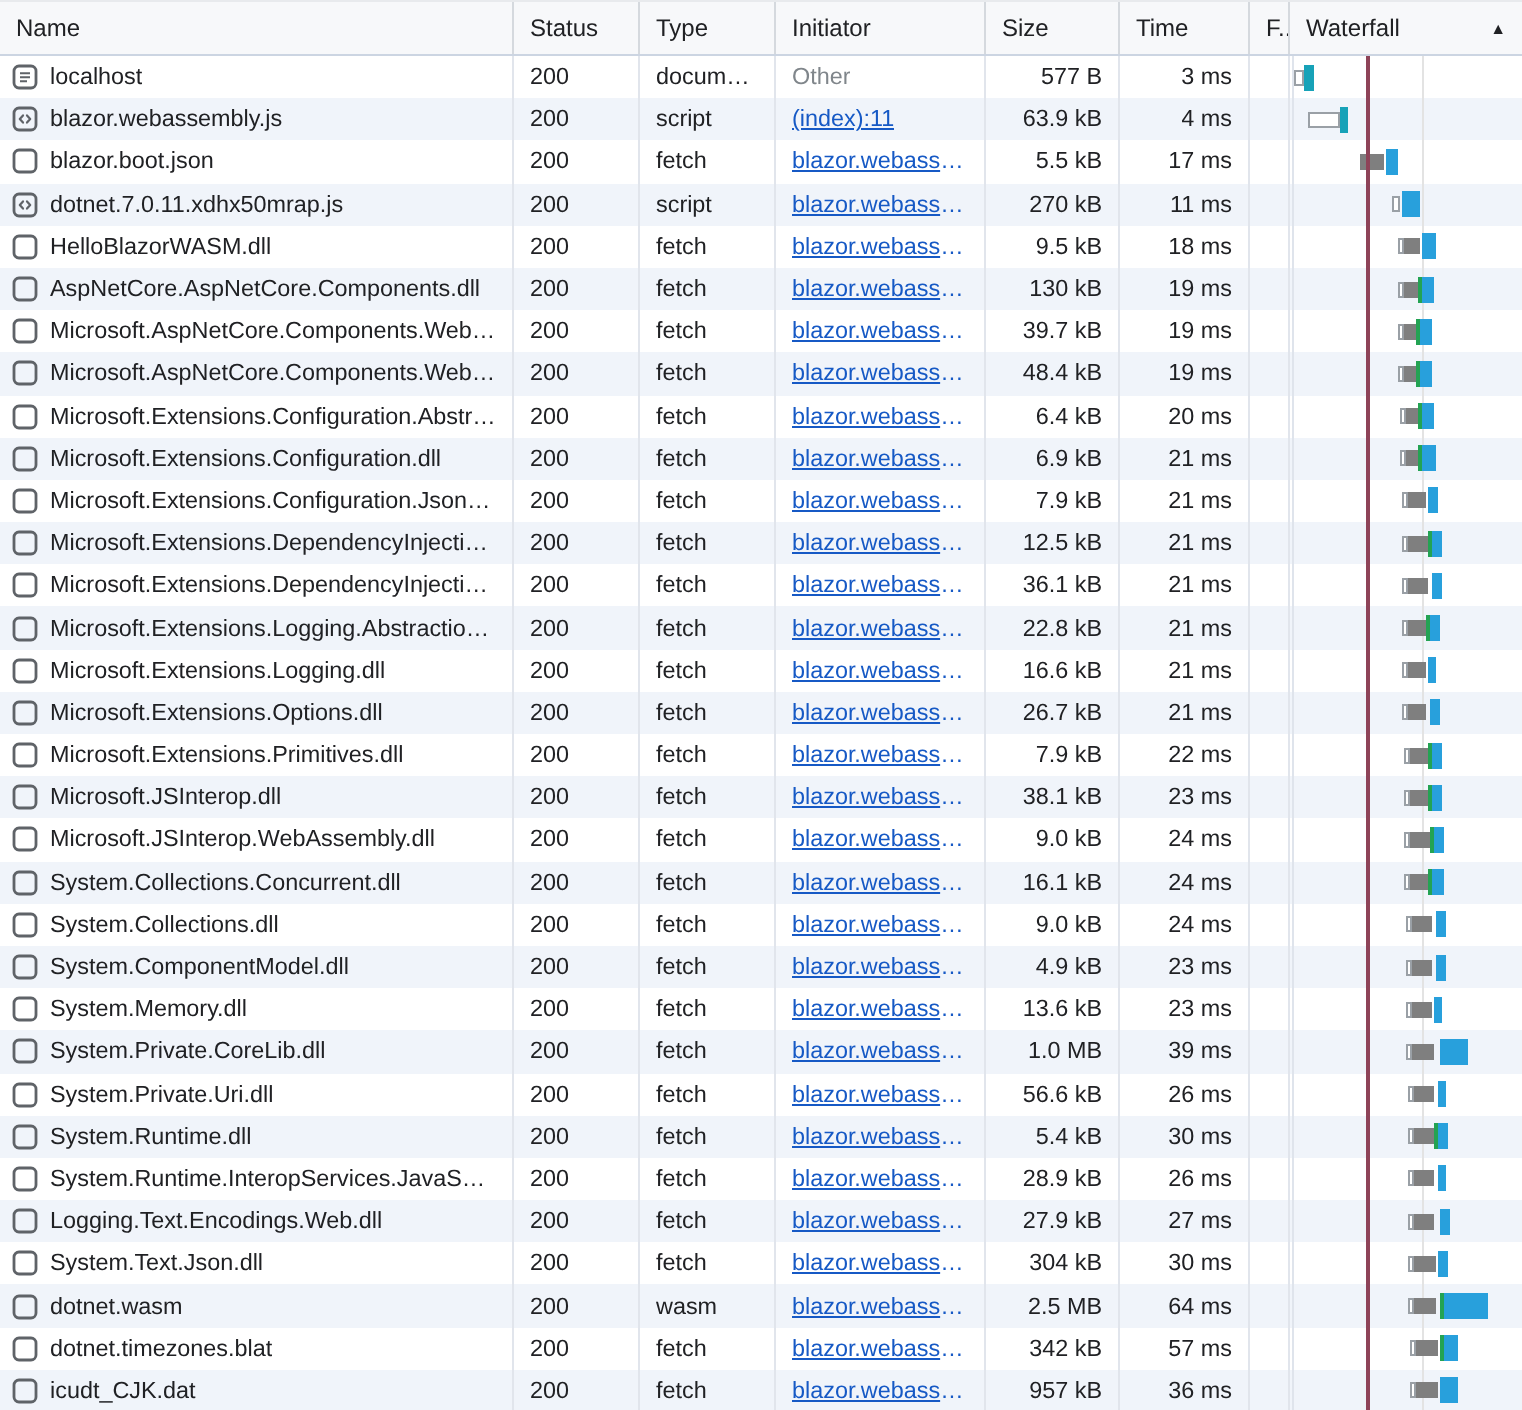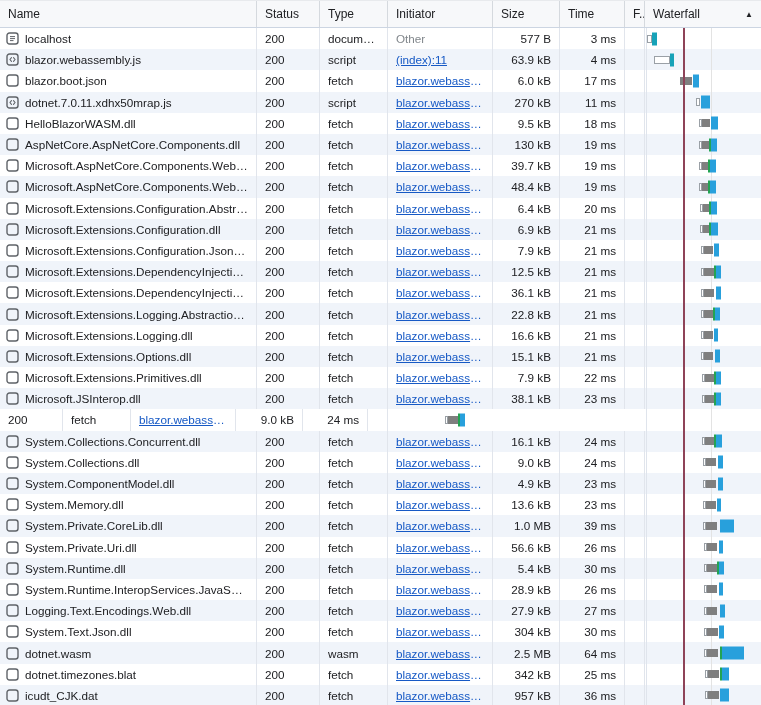--- a/index.html
+++ b/index.html
@@ -161,21 +161,21 @@
     <div class="cell c-status">
           <span class="txt b-status">200</span>
         </div>
     <div class="cell c-type">
           <span class="txt b-type">fetch</span>
         </div>
     <div class="cell c-init">
           <span class="txt b-init link">blazor.webassem…</span>
         </div>
     <div class="cell c-size num">
-          <span class="txt b-size">6.0 kB</span>
+          <span class="txt b-size">5.5 kB</span>
         </div>
     <div class="cell c-time num">
           <span class="txt b-time">17 ms</span>
         </div>
     <div class="cell c-f"></div>
     <div class="cell c-wf">
           <div class="bar wf-gray" style="left: 35px; width: 12px; background: rgb(127, 127, 127);"></div>
           <div class="bar wf-bar" style="left: 48px; width: 6px; background: rgb(40, 160, 220);"></div>
         </div>
   </div>
@@ -583,21 +583,21 @@
     <div class="cell c-status">
           <span class="txt b-status">200</span>
         </div>
     <div class="cell c-type">
           <span class="txt b-type">fetch</span>
         </div>
     <div class="cell c-init">
           <span class="txt b-init link">blazor.webassem…</span>
         </div>
     <div class="cell c-size num">
-          <span class="txt b-size">15.1 kB</span>
+          <span class="txt b-size">26.7 kB</span>
         </div>
     <div class="cell c-time num">
           <span class="txt b-time">21 ms</span>
         </div>
     <div class="cell c-f"></div>
     <div class="cell c-wf">
           <div class="bar wf-box" style="left: 56px; width: 3px;"></div>
           <div class="bar wf-gray" style="left: 59px; width: 9px; background: rgb(127, 127, 127);"></div>
           <div class="bar wf-bar" style="left: 70px; width: 5px; background: rgb(40, 160, 220);"></div>
         </div>
@@ -663,20 +663,28 @@
     <div class="cell c-f"></div>
     <div class="cell c-wf">
           <div class="bar wf-box" style="left: 57px; width: 3px;"></div>
           <div class="bar wf-gray" style="left: 60px; width: 9px; background: rgb(127, 127, 127);"></div>
           <div class="bar wf-green" style="left: 69px; width: 2px; background: rgb(35, 163, 83);"></div>
           <div class="bar wf-bar" style="left: 71px; width: 5px; background: rgb(40, 160, 220);"></div>
         </div>
   </div>
 
   <div class="row">
+    <div class="cell c-name">
+      <span class="icon">
+            <svg width="13" height="13" viewBox="0 0 13 13">
+              <rect x="1" y="1" width="11" height="11" rx="2.5" fill="none" stroke="#5f6368" stroke-width="1.4"></rect>
+            </svg>
+          </span>
+      <span class="txt b-name">Microsoft.JSInterop.WebAssembly.dll</span>
+    </div>
     <div class="cell c-status">
           <span class="txt b-status">200</span>
         </div>
     <div class="cell c-type">
           <span class="txt b-type">fetch</span>
         </div>
     <div class="cell c-init">
           <span class="txt b-init link">blazor.webassem…</span>
         </div>
     <div class="cell c-size num">
@@ -1064,21 +1072,21 @@
     <div class="cell c-type">
           <span class="txt b-type">fetch</span>
         </div>
     <div class="cell c-init">
           <span class="txt b-init link">blazor.webassem…</span>
         </div>
     <div class="cell c-size num">
           <span class="txt b-size">342 kB</span>
         </div>
     <div class="cell c-time num">
-          <span class="txt b-time">25 ms</span>
+          <span class="txt b-time">57 ms</span>
         </div>
     <div class="cell c-f"></div>
     <div class="cell c-wf">
           <div class="bar wf-box" style="left: 60px; width: 3px;"></div>
           <div class="bar wf-gray" style="left: 63px; width: 11px; background: rgb(127, 127, 127);"></div>
           <div class="bar wf-green" style="left: 75px; width: 2px; background: rgb(35, 163, 83);"></div>
           <div class="bar wf-bar" style="left: 77px; width: 7px; background: rgb(40, 160, 220);"></div>
         </div>
   </div>
 

